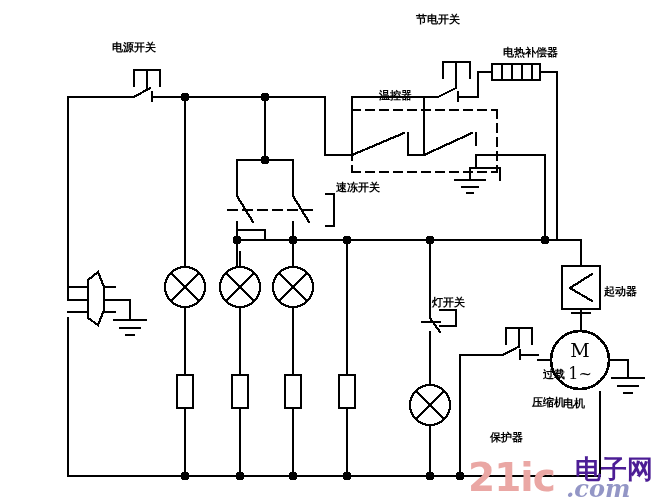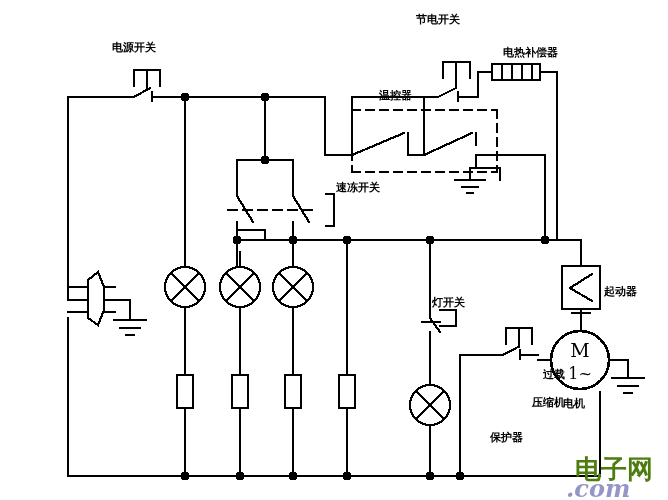--- a/index.html
+++ b/index.html
@@ -45,21 +45,21 @@
     font-size: 39px;
     letter-spacing: -1px;
     color: #eaa7a4;
   }
   .wm-cn {
     left: 575px;
     top: 452px;
     font-family: Liberation Sans, sans-serif;
     font-weight: bold;
     font-size: 26px;
-    color: #4d7c0f;
+    color: #4c1d95;
   }
   .wm-com {
     left: 566px;
     top: 474px;
     font-family: "DejaVu Serif", serif;
     font-style: italic;
     font-weight: bold;
     font-size: 24px;
     color: #9396c6;
   }
@@ -291,16 +291,17 @@
   <div class="lbl" style="left:497px; top:367px;margin-left:46px;">过载</div>
 
   <div class="lbl" style="left:490px; top:384px;margin-top:46px;">保护器</div>
 
   <div class="lbl" style="left:604px; top:284px;">起动器</div>
 
   <div class="lbl" style="left:532px; top:395px;">压缩机</div>
 
   <div class="lbl" style="left:563px; top:396px;">电机</div>
 
+  <div class="wm wm-21ic">21ic</div>
   <div class="wm wm-cn">电子网</div>
   <div class="wm wm-com">.com</div>
 
 </div>
 
 </body></html>

